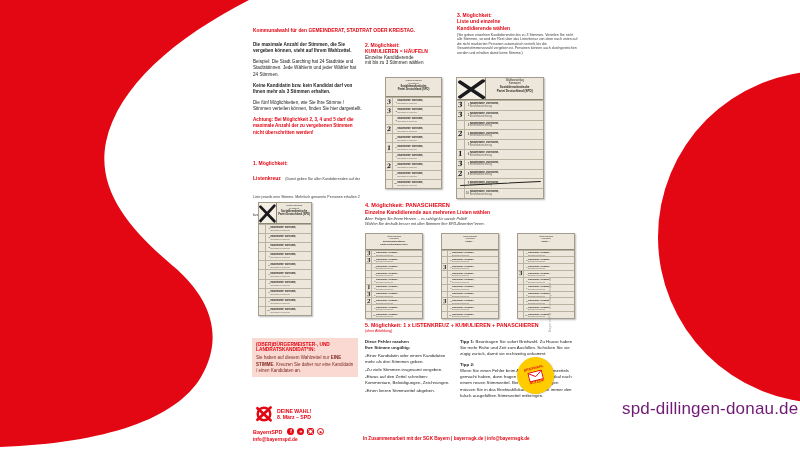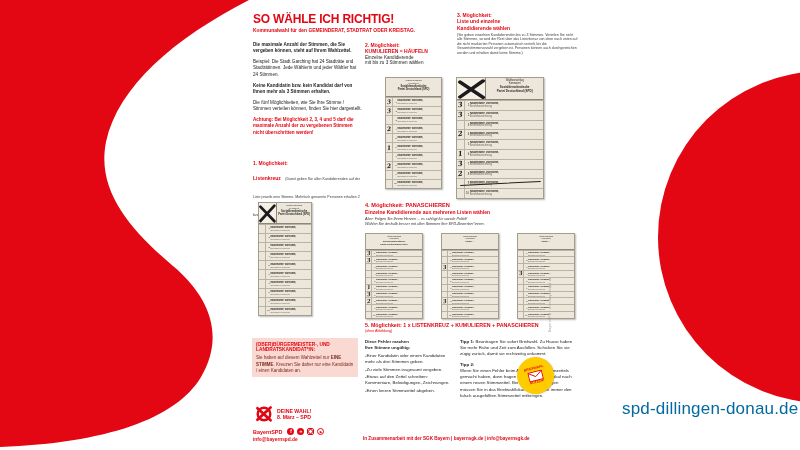--- a/index.html
+++ b/index.html
@@ -45,21 +45,21 @@
   .social .brand{font-size:5.4px;font-weight:bold;color:#e30613;margin-right:2px;}
   .sic{width:7px;height:7px;border-radius:50%;background:#e30613;color:#fff;display:flex;
        align-items:center;justify-content:center;font-size:4.5px;font-weight:bold;}
   .sic.outline{background:#fff;border:0.8px solid #e30613;color:#e30613;box-sizing:border-box;}
   .sic.square{border-radius:2px;}
   .sic .dot{width:3px;height:3px;border:0.8px solid #e30613;border-radius:50%;}
   .social .email{font-size:4.8px;font-weight:bold;color:#e30613;margin-top:1.5px;}
   .footer{left:363px;top:436px;width:218px;font-size:4.6px;font-weight:bold;color:#e30613;}
   .credit{left:548px;top:140px;height:192px;position:absolute;writing-mode:vertical-rl;
           transform:rotate(180deg);font-size:3.2px;color:#979590;letter-spacing:0.3px;}
-  .siteurl{left:622px;top:399px;font-size:17px;color:#0369a1;letter-spacing:0.2px;}
+  .siteurl{left:622px;top:399px;font-size:17px;color:#701a75;letter-spacing:0.2px;}
   
   .ballot{position:absolute;background:#ece7da;border:0.5px solid #a39d8c;box-sizing:border-box;
           display:flex;flex-direction:column;box-shadow:1px 1px 1.5px rgba(0,0,0,.28);}
   .b-header{height:var(--hh,6em);display:flex;border-bottom:0.5px solid #8d8776;flex:none;}
   .b-xbox{width:33%;border-right:0.5px solid #8d8776;background:#f4f0e5;position:relative;flex:none;}
   .b-xbox svg{position:absolute;left:-4%;top:-2%;width:108%;height:104%;}
   .b-head-text{flex:1;text-align:center;padding-top:0.3em;overflow:hidden;}
   .b-hline{font-size:0.82em;line-height:1.25;color:#2b2a26;white-space:nowrap;}
   .b-hline.bold{font-weight:bold;font-size:0.88em;}
   .b-row{flex:1;display:flex;border-top:0.5px solid #b9b3a2;position:relative;align-items:center;}
@@ -77,21 +77,20 @@
 </head>
 <body>
 
 <div class="stage">
 
   <svg class="bg" viewBox="0 0 800 450">
     <path fill="#e30613" d="M0,0 L249,0 C175,38 118,86 106,142 C96,192 132,231 173,266 C212,299 224,338 201,377 C176,419 106,443 0,447 Z"></path>
     <circle fill="#e30613" cx="824" cy="237" r="166"></circle>
   </svg>
 
-  <div class="t title">SO WÄHLE ICH RICHTIG!</div>
   <div class="t subtitle"><span>Kommunalwahl für den </span><span>GEMEINDERAT, STADTRAT ODER KREISTAG.</span></div>
 
   <div class="t intro">
     <p class="b">Die maximale Anzahl der Stimmen, die Sie vergeben können, steht auf Ihrem Wahlzettel.</p>
     <p>Beispiel: Die Stadt Garching hat 24 Stadträte und Stadträtinnen. Jede Wählerin und jeder Wähler hat 24 Stimmen.</p>
     <p class="b">Keine Kandidatin bzw. kein Kandidat darf von Ihnen mehr als 3 Stimmen erhalten.</p>
     <p>Die fünf Möglichkeiten, wie Sie Ihre Stimme / Stimmen verteilen können, finden Sie hier dargestellt.</p>
     <p class="warn">Achtung: Bei Möglichkeit 2, 3, 4 und 5 darf die maximale Anzahl der zu vergebenen Stimmen nicht überschritten werden!</p>
   </div>
 

